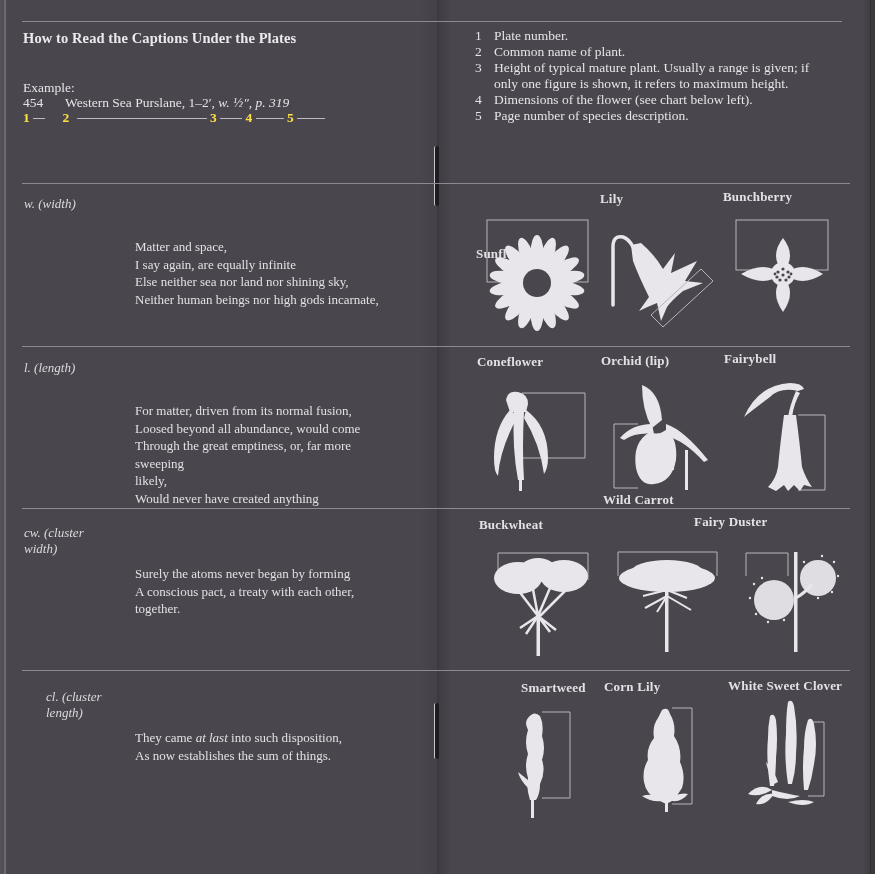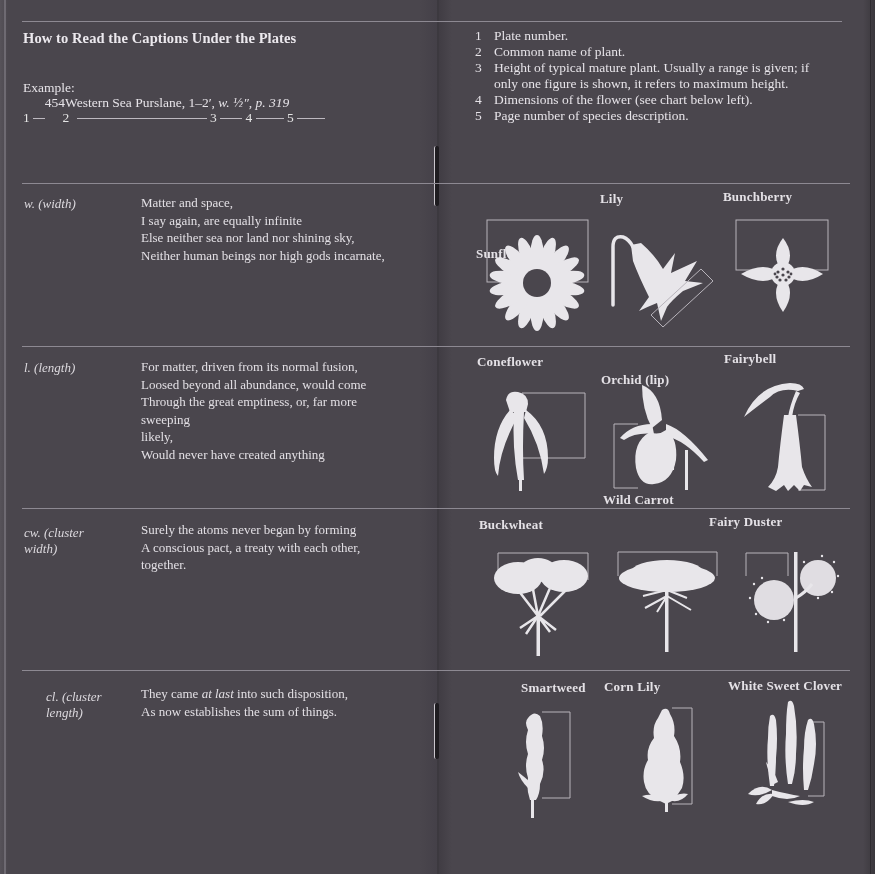--- a/index.html
+++ b/index.html
@@ -21,35 +21,35 @@
     .gutter { position: absolute; left: 437px; top: 0; width: 2px; height: 874px; background: #3c393f; }
 
     .rule { position: absolute; height: 1px; background: #8d8992; }
 
     .staple { position: absolute; left: 434px; width: 4px; background: #1e1c20; border-left: 1px solid #c9c5cc; border-radius: 2px; }
 
     
     .title { position: absolute; left: 23px; top: 30px; font-size: 14.5px; font-weight: bold; color: #ece9ee; letter-spacing: 0.1px; }
     .example-label { position: absolute; left: 23px; top: 80px; font-size: 13.5px; }
     .example-line { position: absolute; left: 23px; top: 95px; font-size: 13.5px; white-space: nowrap; }
-    .example-line .num { display: inline-block; width: 42px; text-align: right; }
+    .example-line .num { display: inline-block; width: 42px; }
     .example-line .name { font-weight: normal; }
     .example-line .ital { font-style: italic; }
-    .index-line { position: absolute; left: 23px; top: 110px; font-size: 13.5px; white-space: nowrap; color: #e5e5e5; }
+    .index-line { position: absolute; left: 23px; top: 110px; font-size: 13.5px; white-space: nowrap; color: #fde047; font-weight: bold; }
     .index-line span.dash { display: inline-block; height: 1px; background: #bdb9c0; vertical-align: middle; }
 
     
     .legend { position: absolute; left: 475px; top: 28px; margin: 0; padding: 0; list-style: none; font-size: 13.5px; line-height: 16px; }
     .legend li { display: flex; }
     .legend .n { width: 19px; flex-shrink: 0; }
     .legend .t { width: 320px; }
 
     
     .dim-term { position: absolute; left: 24px; font-size: 13px; font-style: italic; line-height: 16px; color: #dcd9de; width: 95px; }
-    .poem { position: absolute; left: 141px; font-size: 13px; line-height: 17.5px; color: #e2dfe4; width: 285px; }
+    .poem { position: absolute; left: 135px; font-size: 13px; line-height: 17.5px; color: #e2dfe4; width: 285px; margin-top: 44px; }
     .poem div { margin: 0; }
 
     
     .plant-label { position: absolute; font-size: 13px; font-weight: bold; color: #e4e1e6; white-space: nowrap; letter-spacing: 0.2px; }
     .plant-fig { position: absolute; }
     svg .box { fill: none; stroke: #b8b4bb; stroke-width: 1; }
     svg .w { fill: #e8e6ea; }
     svg .ws { stroke: #e8e6ea; fill: none; }
   </style>
 </head>
@@ -149,26 +149,26 @@
 <div class="poem" style="top:685px;">
   <div><span>They came </span><i>at last</i><span> into such disposition,</span></div>
   <div>As now establishes the sum of things.</div>
 </div>
 
 <div class="plant-label" style="left:476px;top:208px;margin-top:38px;">Sunflower</div>
 <div class="plant-label" style="left:600px;top:191px;">Lily</div>
 <div class="plant-label" style="left:723px;top:189px;">Bunchberry</div>
 
 <div class="plant-label" style="left:477px;top:354px;">Coneflower</div>
-<div class="plant-label" style="left:601px;top:353px;margin-top:19px;">Orchid (lip)</div>
+<div class="plant-label" style="left:601px;top:353px;">Orchid (lip)</div>
 <div class="plant-label" style="left:724px;top:351px;">Fairybell</div>
 
 <div class="plant-label" style="left:479px;top:517px;">Buckwheat</div>
 <div class="plant-label" style="left:603px;top:492px;">Wild Carrot</div>
-<div class="plant-label" style="left:709px;top:514px;">Fairy Duster</div>
+<div class="plant-label" style="left:694px;top:514px;">Fairy Duster</div>
 
 <div class="plant-label" style="left:481px;top:680px;margin-left:40px;">Smartweed</div>
 <div class="plant-label" style="left:604px;top:679px;">Corn Lily</div>
 <div class="plant-label" style="left:728px;top:678px;">White Sweet Clover</div>
 
 <svg class="plant-fig" style="left:480px;top:215px;" width="120" height="120">
   <rect class="box" x="7" y="5" width="101" height="62"></rect>
   <g transform="translate(57,68)">
     <g class="w">
       <ellipse rx="6.5" ry="18" transform="rotate(0) translate(0,-30)"></ellipse>

